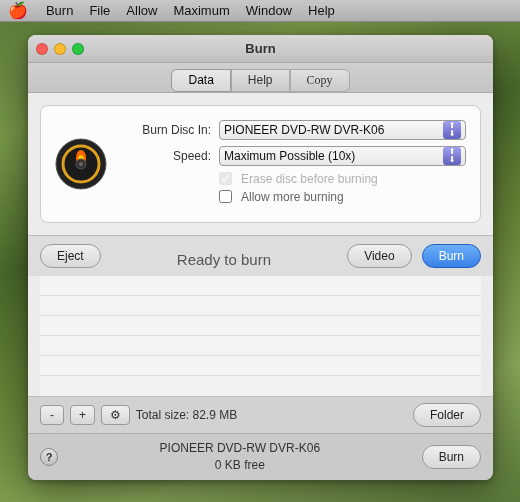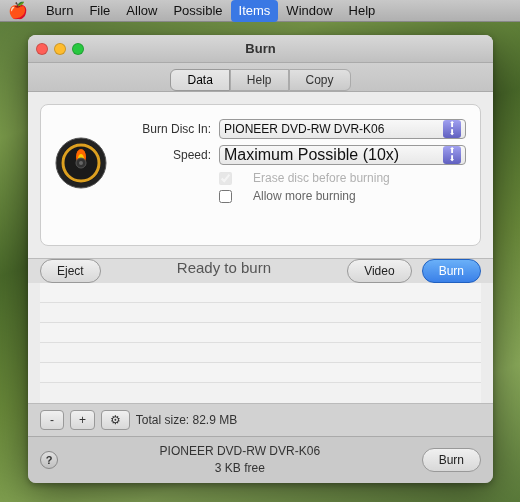--- a/index.html
+++ b/index.html
@@ -118,42 +118,42 @@
       padding: 3px 16px;
       font-size: 12px;
       color: #333;
       background: linear-gradient(to bottom, #e0e0e0 0%, #cacaca 100%);
       border: 1px solid #aaa;
       cursor: pointer;
       user-select: none;
     }
 
     .tab:first-child { border-radius: 6px 0 0 6px; }
-    .tab:last-child { border-radius: 0 6px 6px 0; }
+    .tab:last-child { border-radius: 0 6px 6px 0; font-family: Liberation Serif, serif; }
 
     .tab.active {
       background: linear-gradient(to bottom, #e8e8e8 0%, #d8d8d8 100%);
       color: #000;
       font-weight: 500;
       border-color: #999;
     }
 
     
     .dialog-panel {
       background: rgba(255,255,255,0.85);
       margin: 12px;
       border-radius: 8px;
       padding: 14px;
       border: 1px solid #ccc;
     }
 
     .dialog-row {
       display: flex;
       align-items: center;
-      margin-bottom: 24px;
+      margin-bottom: 0;
     }
 
     .disc-icon {
       width: 52px;
       height: 52px;
       margin-right: 14px;
       flex-shrink: 0;
     }
 
     .disc-icon svg {
@@ -203,41 +203,41 @@
       display: flex;
       align-items: center;
       justify-content: center;
       color: white;
       font-size: 8px;
       margin-left: 4px;
     }
 
     .checkbox-row {
       display: flex;
-      align-items: flex-end;
+      align-items: flex-start;
       margin-left: 98px;
       margin-bottom: 4px;
-      gap: 21px;
+      gap: 9px;
       font-size: 12px;
       color: #666;
     }
 
     .checkbox-row input[type=checkbox] {
       margin: 0;
     }
 
     .checkbox-row.disabled {
       opacity: 0.5;
     }
 
     
     .action-bar {
       display: flex;
-      align-items: flex-start;
-      padding: 0 12px;
+      align-items: flex-end;
+      padding: 8px 12px;
       background: #ddd;
       border-top: 1px solid #bbb;
       gap: 10px;
     }
 
     .btn {
       padding: 4px 16px;
       border-radius: 14px;
       font-size: 12px;
       cursor: pointer;
@@ -357,22 +357,21 @@
 </head>
 <body>
 
 <div class="bg"></div>
 
 <div class="menubar">
   <span class="menubar-apple">🍎</span>
   <span class="menubar-item">Burn</span>
   <span class="menubar-item">File</span>
   <span class="menubar-item">Allow</span>
-  <span class="menubar-item">Possible</span>
-  <span class="menubar-item active">Items</span>
+  <span class="menubar-item">Maximum</span>
   <span class="menubar-item">Window</span>
   <span class="menubar-item">Help</span>
 </div>
 
 <div class="window">
 
   <div class="titlebar">
     <div class="titlebar-buttons">
       <div class="title-btn close"></div>
       <div class="title-btn minimize"></div>
@@ -415,21 +414,21 @@
             <span style="font-size:12px; color:#111;">PIONEER DVD-RW DVR-K06</span>
             <div class="select-arrow">
               <span style="line-height:1;">⬆<br>⬇</span>
             </div>
           </div>
         </div>
 
         <div class="field-row">
           <span class="field-label">Speed:</span>
           <div class="select-field" style="flex:1;">
-            <span style="font-size:16px; color:#111;text-align:right;">Maximum Possible (10x)</span>
+            <span style="font-size:12px; color:#111;text-align:right;">Maximum Possible (10x)</span>
             <div class="select-arrow">
               <span style="line-height:1;">⬆<br>⬇</span>
             </div>
           </div>
         </div>
 
         <div class="checkbox-row disabled">
           <input type="checkbox" checked="" disabled="" style="">
           <span>Erase disc before burning</span>
         </div>
@@ -455,23 +454,24 @@
     <div class="stripe"></div>
     <div class="stripe"></div>
     <div class="stripe"></div>
   </div>
 
   <div class="bottom-toolbar">
     <button class="small-btn">-</button>
     <button class="small-btn">+</button>
     <button class="gear-btn">⚙</button>
     <span class="total-size-label">Total size: 82.9 MB</span>
+    <button class="btn">Folder</button>
   </div>
 
   <div class="statusbar">
     <div class="help-btn">?</div>
     <div class="device-info">
       <div class="device-info-line">PIONEER DVD-RW DVR-K06</div>
-      <div class="device-info-line">3 KB free</div>
+      <div class="device-info-line">0 KB free</div>
     </div>
     <button class="btn">Burn</button>
   </div>
 </div>
 
 </body></html>

